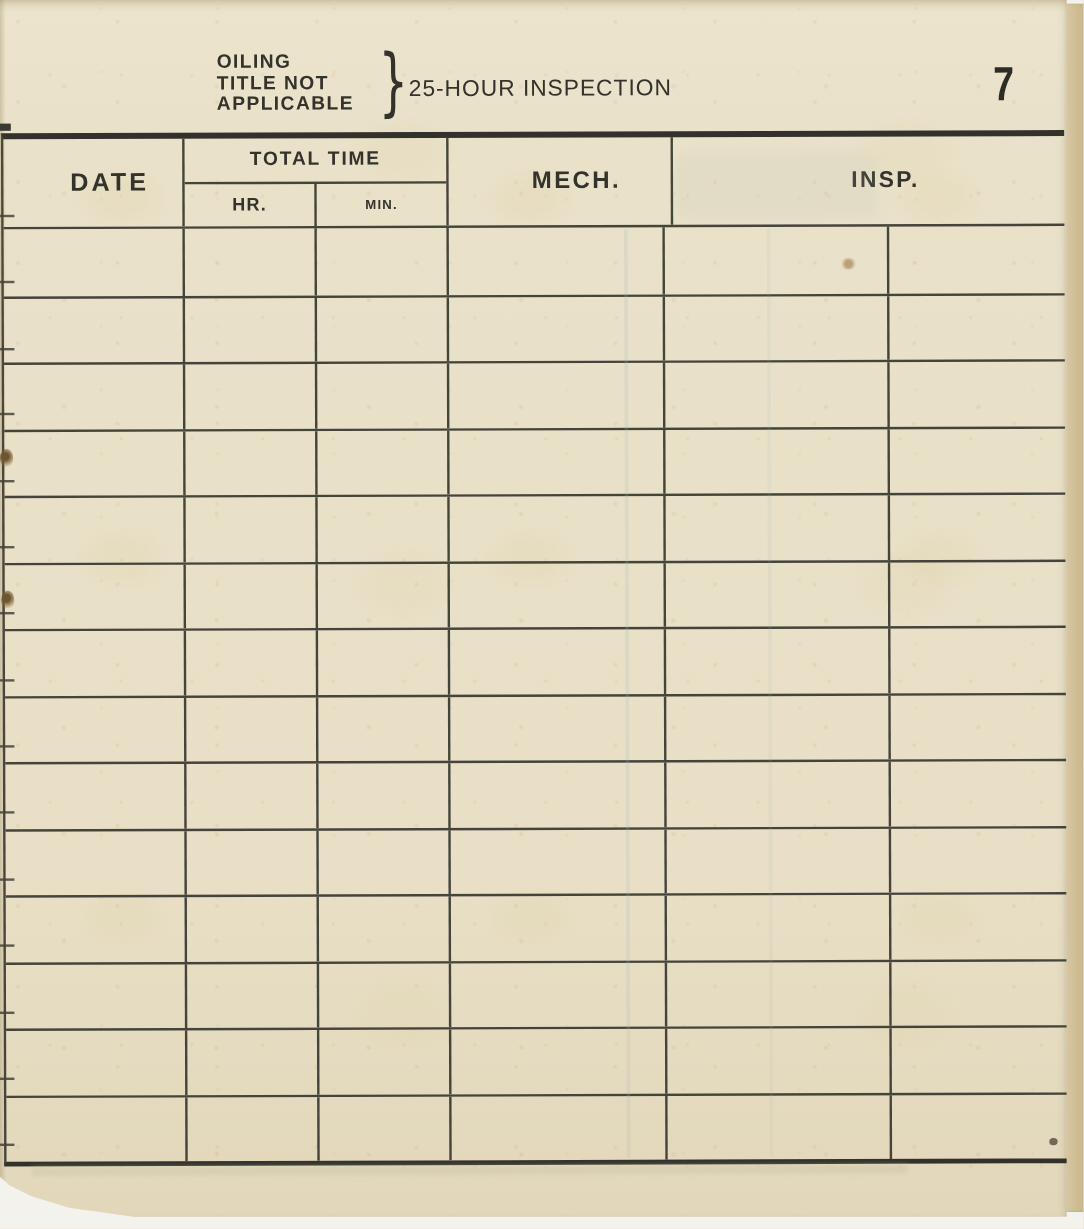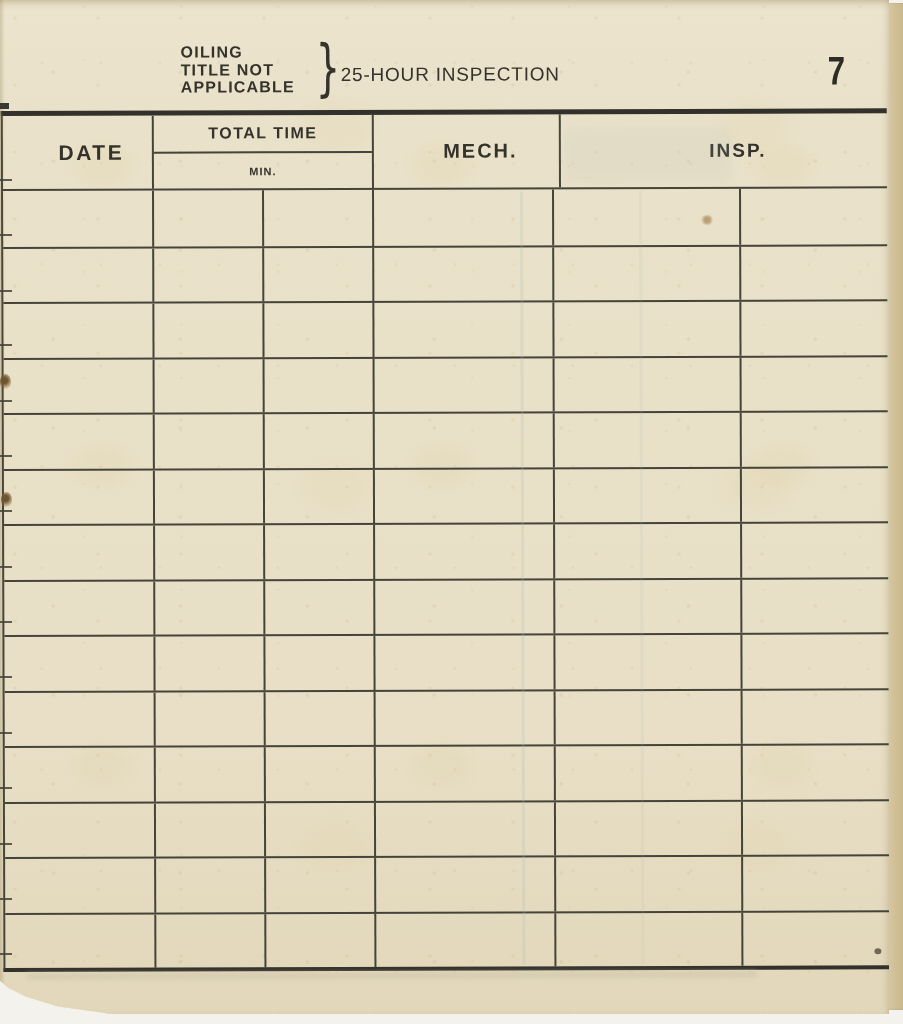--- a/index.html
+++ b/index.html
@@ -158,20 +158,21 @@
         <div>25-HOUR INSPECTION</div>
       </div>
       <div class="page-number">7</div>
 
       <div class="log-table">
         <div class="thead">
           <div class="hcell col-date">DATE</div>
           <div class="col-tt">
             <div class="tt-top">TOTAL TIME</div>
             <div class="tt-sub">
+              <div class="tt-hr">HR.</div>
               <div class="tt-min">MIN.</div>
             </div>
           </div>
           <div class="hcell col-mech">MECH.</div>
           <div class="hcell col-insp">INSP.</div>
         </div>
         <div class="tbody">
             <div class="row">
               <div class="cell cell-date"></div>
               <div class="cell cell-hr"></div>

